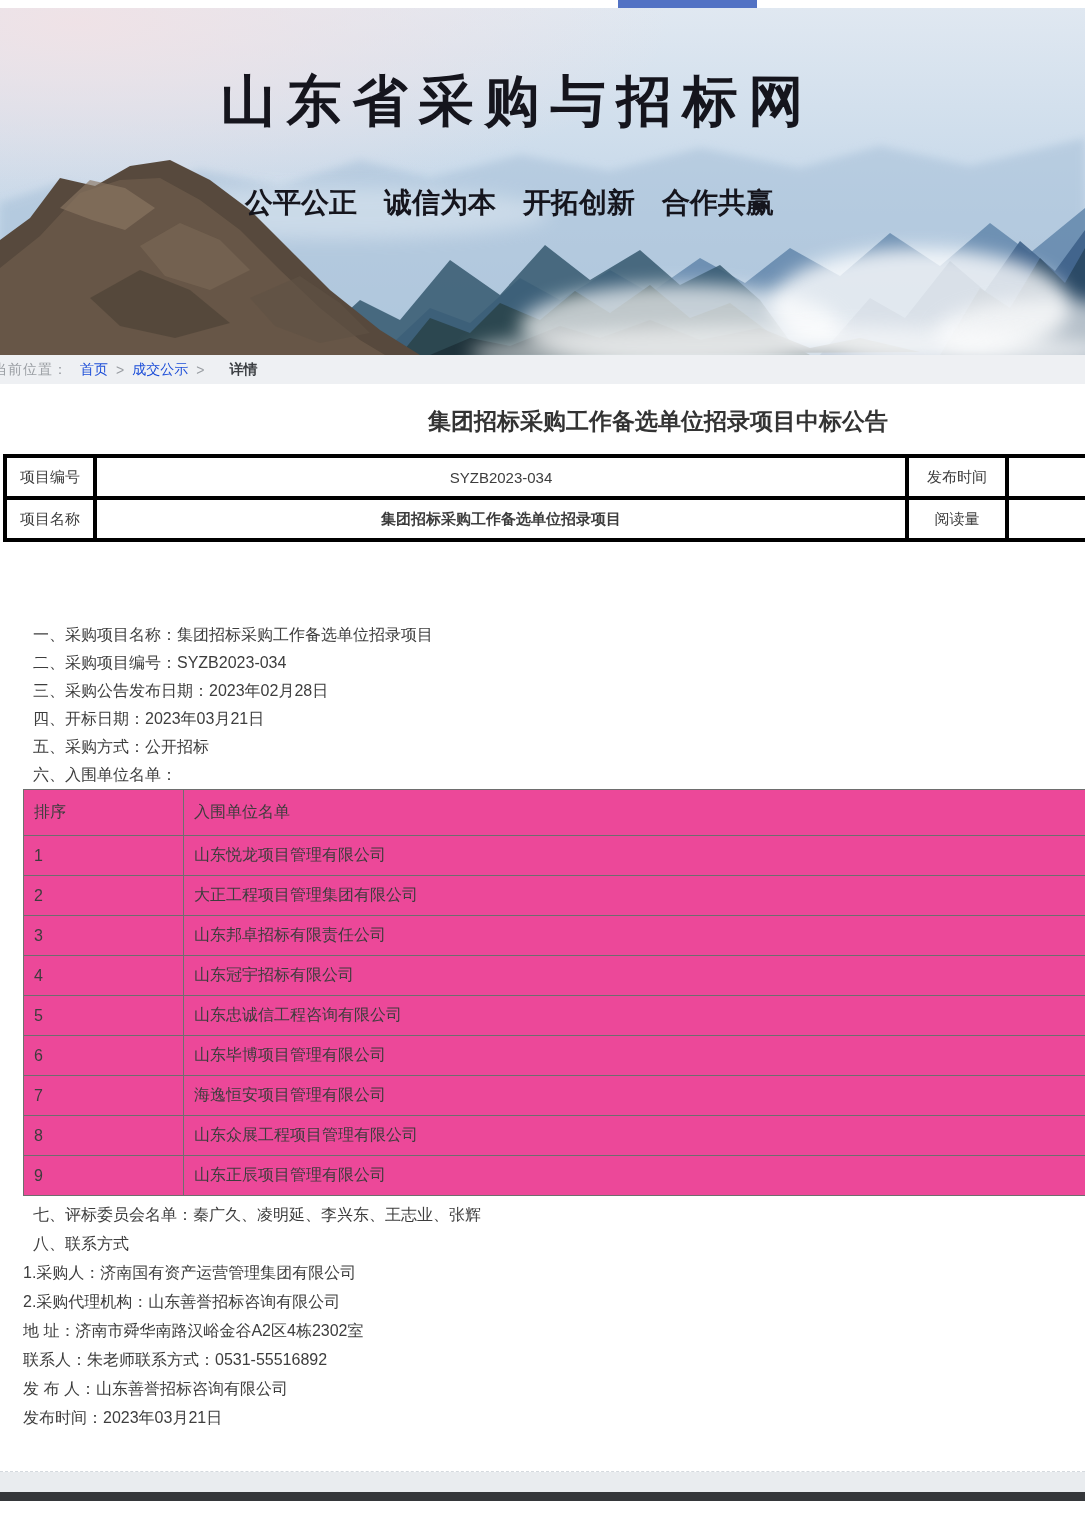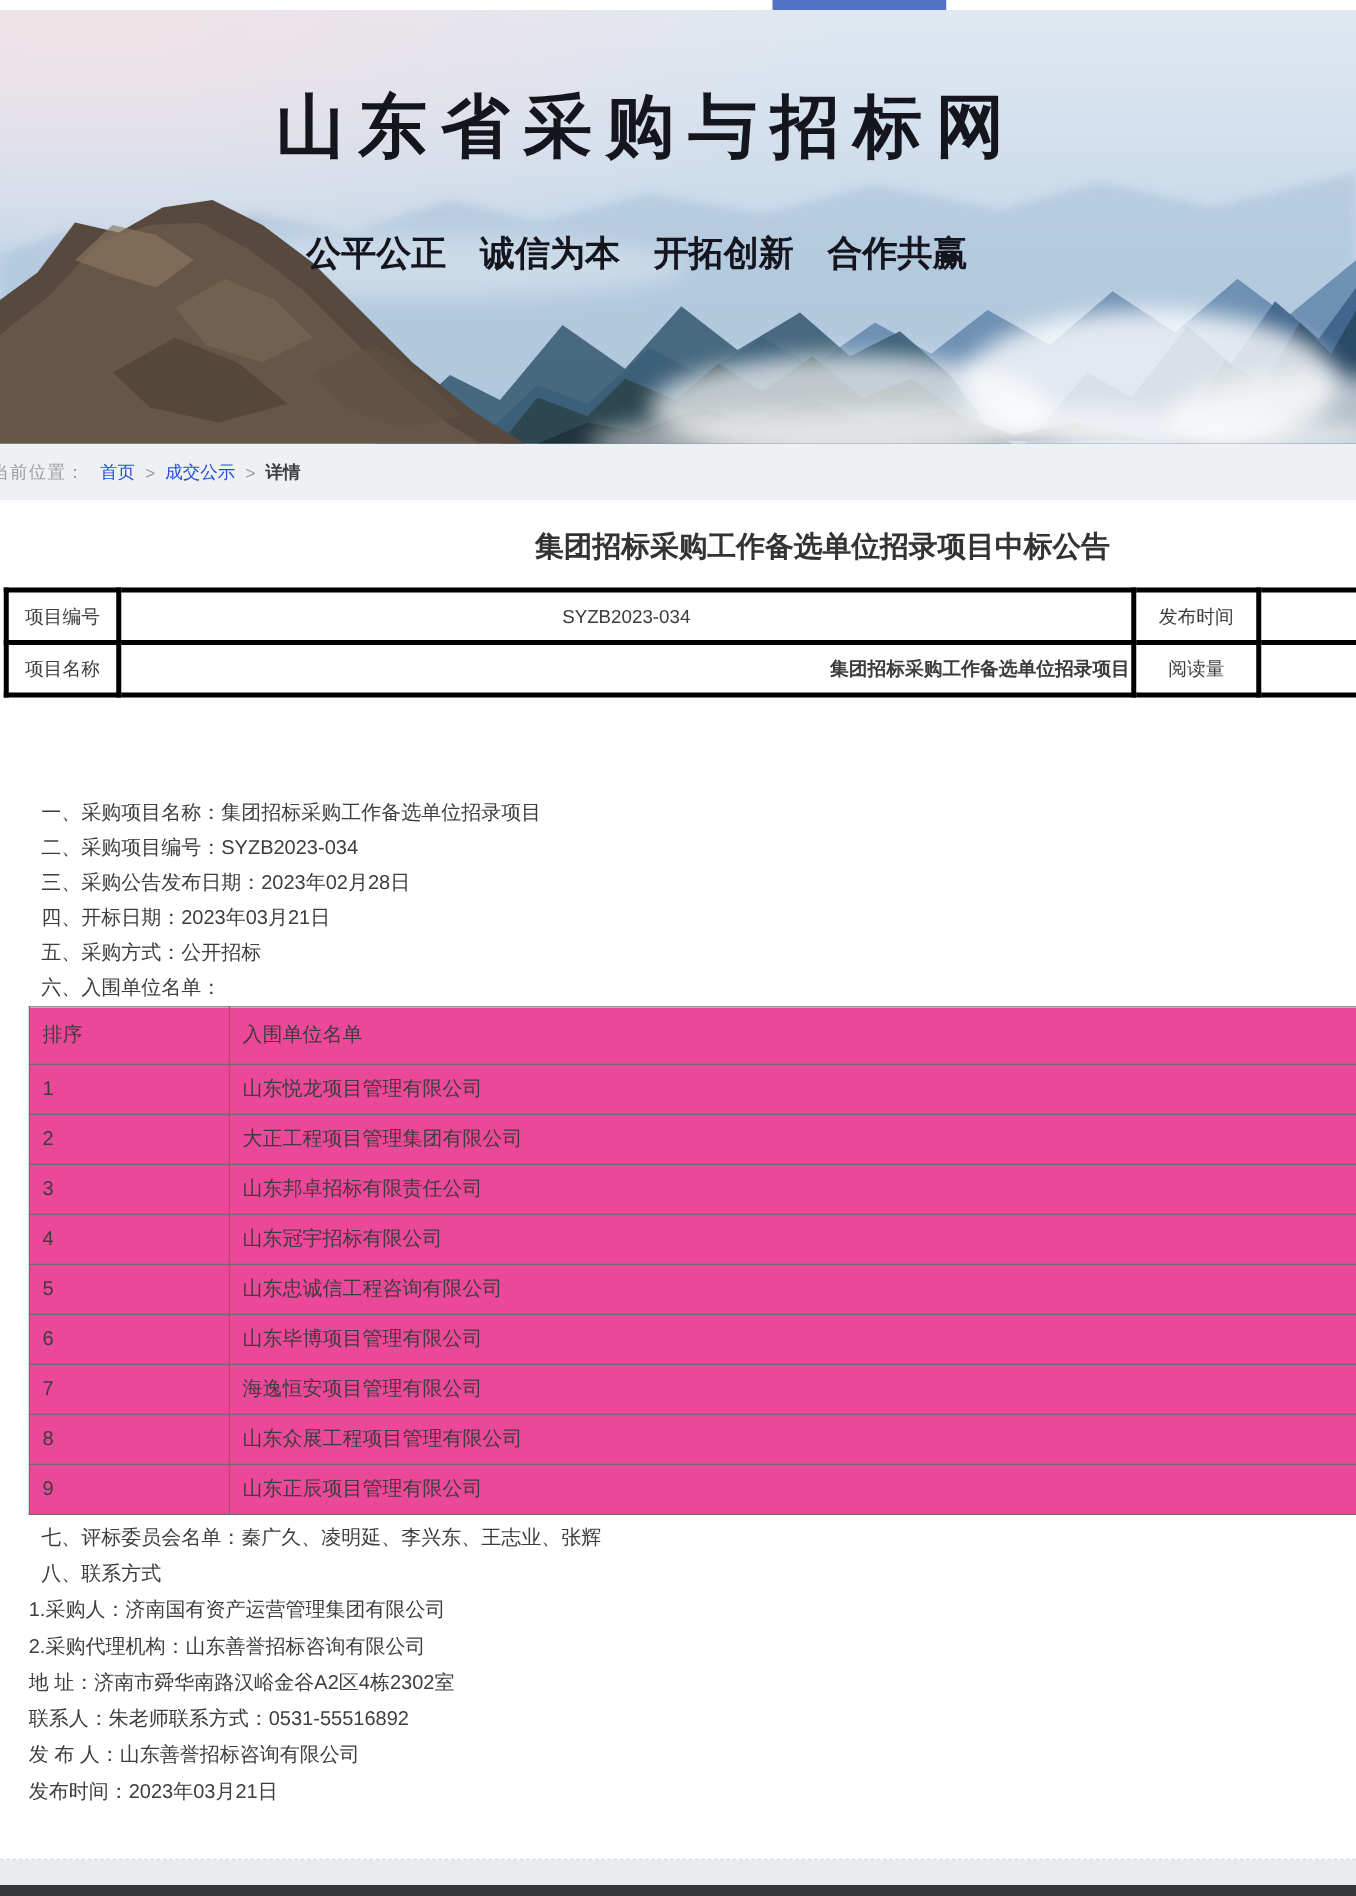--- a/index.html
+++ b/index.html
@@ -26,43 +26,43 @@
   .banner-slogan{
     position:absolute;top:176px;left:0;width:100%;
     display:flex;justify-content:center;gap:27px;
     font-family:"DejaVu Serif","Liberation Serif",serif;
     font-weight:700;font-size:28px;color:#15151d;
     transform:translateX(-33px);white-space:nowrap;
   }
 
   
   .breadcrumb-bar{
-    height:45px;background:#eef0f3;display:flex;align-items:center;
+    height:29px;background:#eef0f3;display:flex;align-items:center;
     font-size:14px;color:#9a9ea3;
   }
   .bc-label{margin-left:-7px;letter-spacing:1px;}
   .bc-items{display:flex;align-items:center;margin-left:12px;}
   .bc-sep{margin:0 8px;color:#9a9ea3;}
   .bc-sep:empty{display:none;}
   .bc-item{color:#1d4ed8;text-decoration:none;cursor:pointer;}
-  .bc-item.active{color:#3c3f43;font-weight:700;}
+  .bc-item.active{color:#3c3f43;font-weight:700;margin-left:17px;}
 
   
   .content{position:relative;height:1087px;background:#ffffff;border-bottom:1px dashed #d4d9de;overflow:hidden;}
   .content-inner{width:1316px;}
   .article-title{
     margin:0;padding-top:21px;text-align:center;
     font-size:23px;font-weight:700;color:#333333;line-height:32px;
   }
   .meta-table{
     margin:17px 0 0 3px;border-collapse:collapse;table-layout:fixed;
     width:1313px;font-size:15px;color:#3d3d3d;
   }
   .meta-table td{border:4px solid #000000;height:36px;text-align:center;background:#ffffff;overflow:hidden;white-space:nowrap;}
-  .meta-table td.strong{font-weight:700;text-align:right;}
+  .meta-table td.strong{font-weight:700;}
   .col-mlabel{width:90px;}
   .col-mvalue{width:812px;}
   .col-mlabel2{width:100px;}
   .col-mvalue2{width:311px;}
 
   .intro{margin-top:79px;}
   .body-line{margin:0;padding-left:23px;font-size:16px;line-height:28px;color:#3d3d3d;white-space:nowrap;}
   .intro .body-line{padding-left:33px;}
   .outro .body-line.indent{padding-left:33px;}
   .outro .body-line{line-height:29px;}

